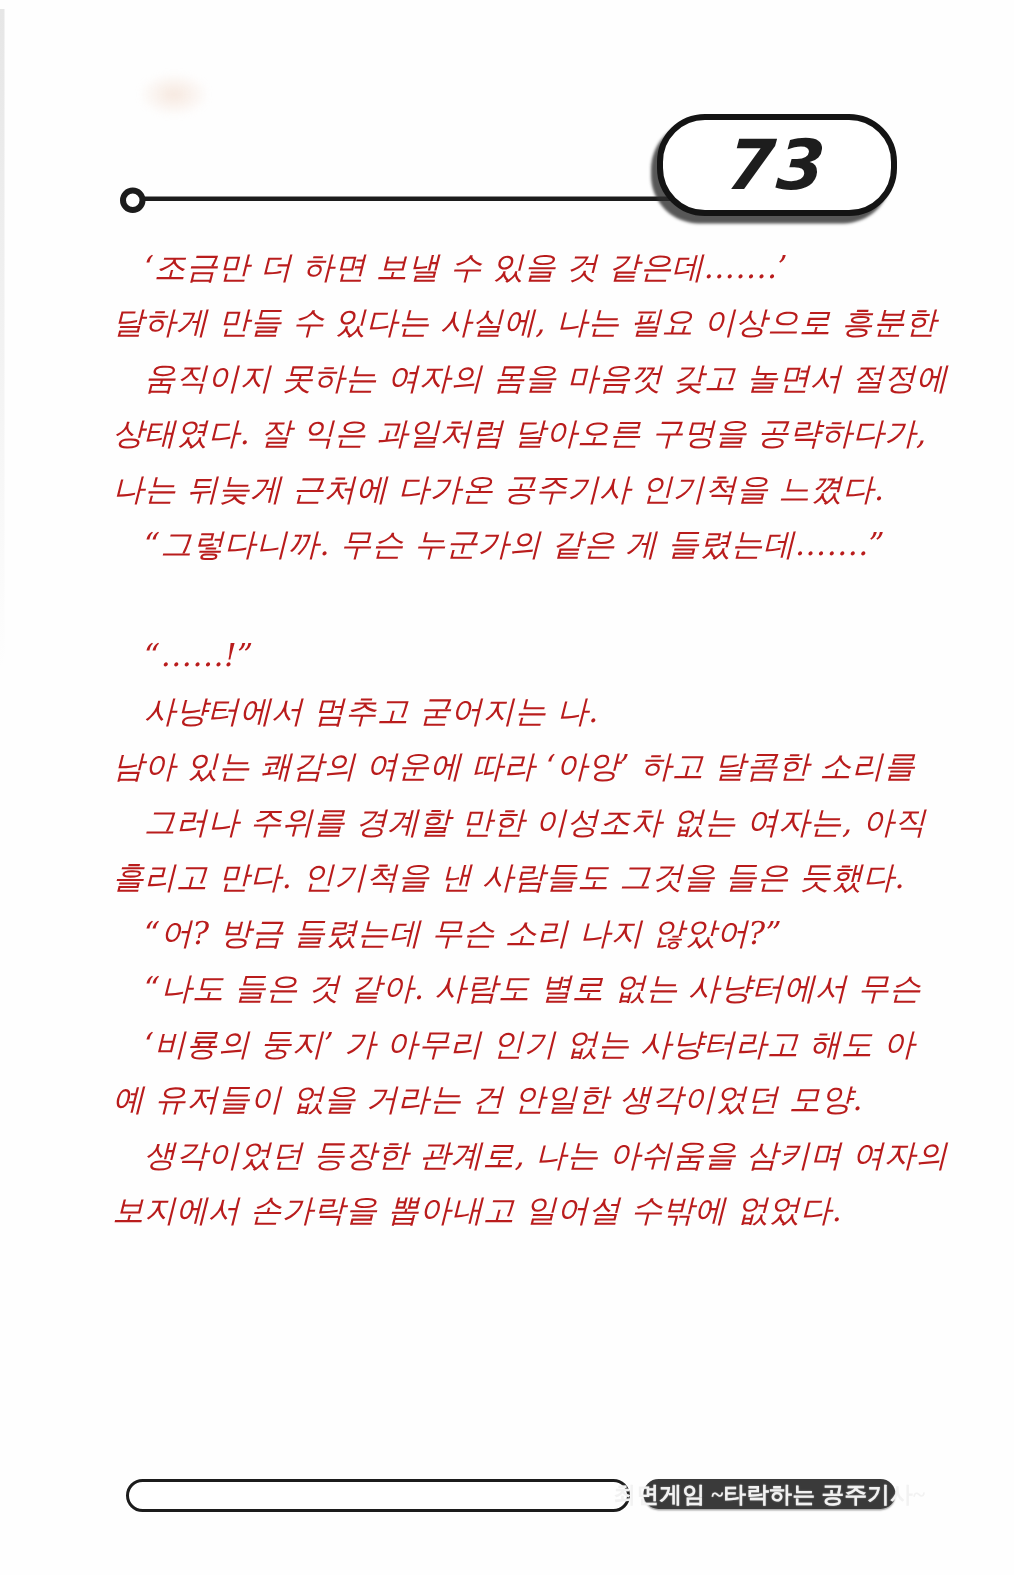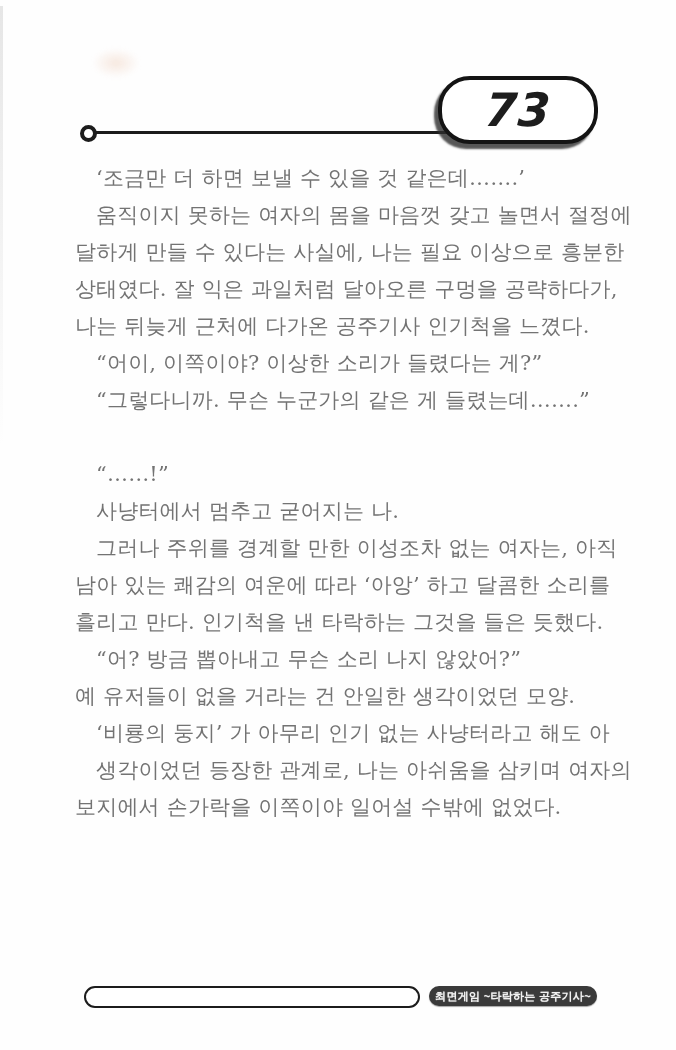--- a/index.html
+++ b/index.html
@@ -72,21 +72,22 @@
     font-style: italic;
     color: #1d1d1d;
     transform: skewX(-4deg);
     letter-spacing: 1px;
   }
   
   .body-text {
     position: absolute;
     left: 75px; top: 160px;
     width: 534px;
-    color: #737373;
+    color: #b91c1c;
+    font-style: italic;
   }
   .body-text .line {
     font-size: 21px;
     line-height: 37px;
     height: 37px;
     white-space: nowrap;
     letter-spacing: 0.2px;
   }
   .body-text .line.indent { padding-left: 21px; }
   
@@ -103,22 +104,22 @@
     left: 429px; top: 986px;
     width: 168px; height: 20px;
     background: #3a3a3a;
     border-radius: 10px;
     box-shadow: 0 1px 1px rgba(0,0,0,0.35);
     display: flex;
     align-items: center;
     justify-content: center;
   }
   .footer-badge .title {
-    font-family: Liberation Sans, sans-serif;
-    font-size: 11px;
+    font-family: Liberation Serif, serif;
+    font-size: 15px;
     font-weight: bold;
     color: #f2f2f2;
     letter-spacing: 0.3px;
     text-shadow: 0 0 1px rgba(255,255,255,0.55);
     white-space: nowrap;
   }
 </style>
 </head>
 <body>
 
@@ -129,37 +130,37 @@
 
   <div class="header-rule"></div>
   <div class="header-dot"></div>
 
   <div class="page-badge">
     <span class="num">73</span>
   </div>
 
   <div class="body-text">
       <div class="line indent">‘조금만 더 하면 보낼 수 있을 것 같은데…….’</div>
+      <div class="line">달하게 만들 수 있다는 사실에, 나는 필요 이상으로 흥분한</div>
       <div class="line indent">움직이지 못하는 여자의 몸을 마음껏 갖고 놀면서 절정에</div>
-      <div class="line">달하게 만들 수 있다는 사실에, 나는 필요 이상으로 흥분한</div>
       <div class="line">상태였다. 잘 익은 과일처럼 달아오른 구멍을 공략하다가,</div>
       <div class="line">나는 뒤늦게 근처에 다가온 공주기사 인기척을 느꼈다.</div>
-      <div class="line indent">“어이, 이쪽이야? 이상한 소리가 들렸다는 게?”</div>
       <div class="line indent">“그렇다니까. 무슨 누군가의 같은 게 들렸는데…….”</div>
       <div class="line">&nbsp;</div>
       <div class="line indent">“……!”</div>
       <div class="line indent">사냥터에서 멈추고 굳어지는 나.</div>
+      <div class="line">남아 있는 쾌감의 여운에 따라 ‘아앙’ 하고 달콤한 소리를</div>
       <div class="line indent">그러나 주위를 경계할 만한 이성조차 없는 여자는, 아직</div>
-      <div class="line">남아 있는 쾌감의 여운에 따라 ‘아앙’ 하고 달콤한 소리를</div>
-      <div class="line">흘리고 만다. 인기척을 낸 타락하는 그것을 들은 듯했다.</div>
-      <div class="line indent">“어? 방금 뽑아내고 무슨 소리 나지 않았어?”</div>
+      <div class="line">흘리고 만다. 인기척을 낸 사람들도 그것을 들은 듯했다.</div>
+      <div class="line indent">“어? 방금 들렸는데 무슨 소리 나지 않았어?”</div>
+      <div class="line indent">“나도 들은 것 같아. 사람도 별로 없는 사냥터에서 무슨</div>
+      <div class="line indent">‘비룡의 둥지’ 가 아무리 인기 없는 사냥터라고 해도 아</div>
       <div class="line">예 유저들이 없을 거라는 건 안일한 생각이었던 모양.</div>
-      <div class="line indent">‘비룡의 둥지’ 가 아무리 인기 없는 사냥터라고 해도 아</div>
       <div class="line indent">생각이었던 등장한 관계로, 나는 아쉬움을 삼키며 여자의</div>
-      <div class="line">보지에서 손가락을 이쪽이야 일어설 수밖에 없었다.</div>
+      <div class="line">보지에서 손가락을 뽑아내고 일어설 수밖에 없었다.</div>
     </div>
 
   <div class="footer-pill"></div>
 
   <div class="footer-badge">
     <span class="title">최면게임 ~타락하는 공주기사~</span>
   </div>
 
 </div>
 

